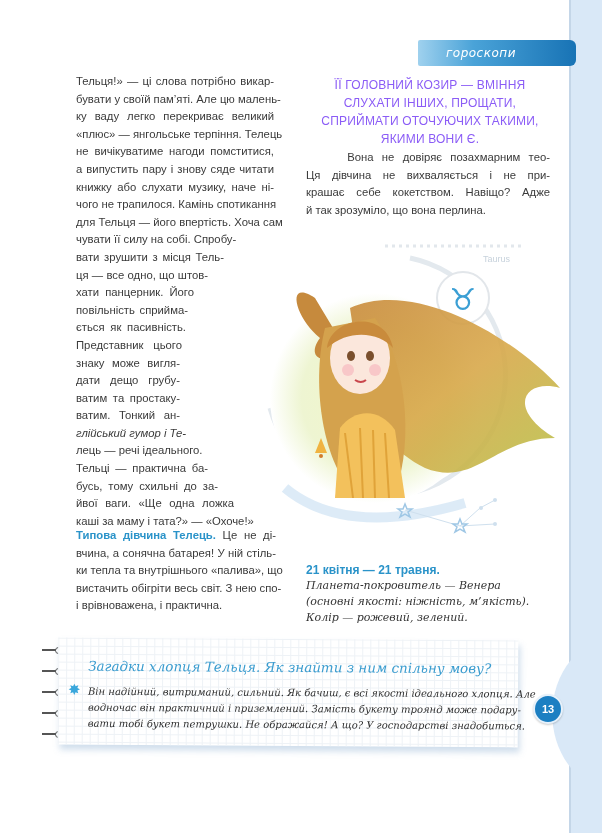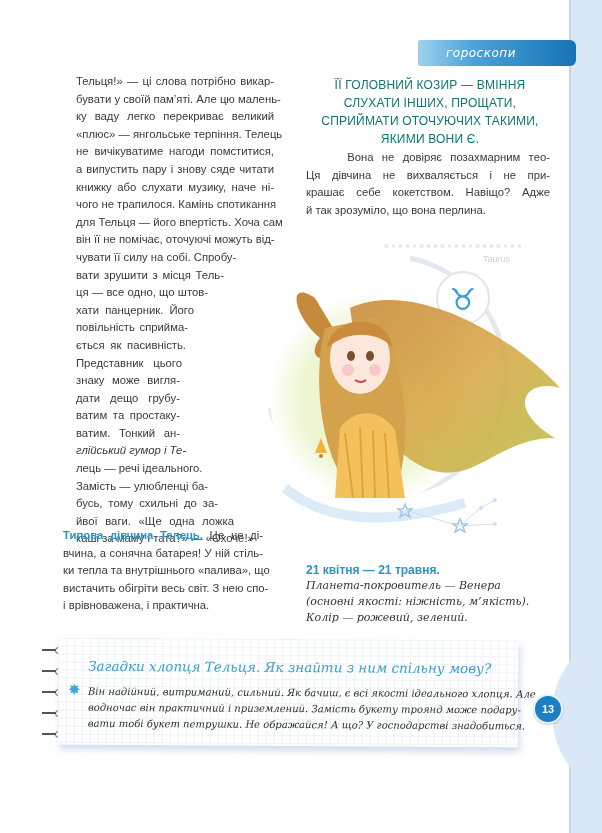--- a/index.html
+++ b/index.html
@@ -13,28 +13,28 @@
     border-radius: 2px 6px 6px 2px; color: #fff; font-family: "DejaVu Sans", sans-serif;
     font-size: 12px; font-style: italic; letter-spacing: 0.5px; display: flex; align-items: center; justify-content: flex-start; padding-left: 28px; }
 
   .body-text { position: absolute; font-family: "Liberation Sans", sans-serif; font-size: 11.3px; line-height: 17.6px; color: #3a3a3a; text-align: justify; }
   .body-text .line { display: block; white-space: nowrap; text-align-last: justify; }
   .body-text .line.last { text-align-last: left; }
 
   #col-left-top { left: 76px; top: 73px; width: 198px; }
 
   .motto { position: absolute; left: 305px; top: 76px; width: 250px; text-align: center;
-    font-family: "Liberation Sans", sans-serif; font-size: 12px; line-height: 18px; color: #0f766e; letter-spacing: 0.2px; }
+    font-family: "Liberation Sans", sans-serif; font-size: 12px; line-height: 18px; color: #8b5cf6; letter-spacing: 0.2px; }
   .motto span { display: block; }
 
   #col-right-top { left: 306px; top: 149px; width: 244px; }
 
   .art-area { position: absolute; left: 255px; top: 238px; width: 315px; height: 300px; }
 
-  .typical { position: absolute; left: 63px; top: 527px; width: 200px; font-family: "Liberation Sans", sans-serif; font-size: 11.3px; line-height: 17.6px; color: #3a3a3a; }
+  .typical { position: absolute; left: 76px; top: 527px; width: 200px; font-family: "Liberation Sans", sans-serif; font-size: 11.3px; line-height: 17.6px; color: #3a3a3a; }
   .typical .line { display: block; white-space: nowrap; text-align: justify; text-align-last: justify; }
   .typical .line.last { text-align-last: left; }
   .typical .lead { color: #2a93c9; font-weight: bold; }
 
   .dates-block { position: absolute; left: 306px; top: 562px; width: 250px; }
   .dates-title { font-family: "Liberation Sans", sans-serif; font-weight: bold; font-size: 12px; color: #2a93c9; line-height: 16px; }
   .dates-hand { font-family: "DejaVu Serif", serif; font-style: italic; font-size: 11px; line-height: 16px; color: #333; }
 
   .note-card { position: absolute; left: 58px; top: 639px; width: 460px; height: 107px; background-color: #fff;
     background-image: linear-gradient(#eef2f6 1px, transparent 1px), linear-gradient(90deg, #eef2f6 1px, transparent 1px);
@@ -65,35 +65,34 @@
 <div class="body-text" id="col-left-top">
     <span class="line" style="width: 198px;">Тельця!» — ці слова потрібно викар-</span>
     <span class="line" style="width: 198px;">бувати у своїй пам’яті. Але цю малень-</span>
     <span class="line" style="width: 198px;">ку ваду легко перекриває великий</span>
     <span class="line" style="width: 198px;">«плюс» — янгольське терпіння. Телець</span>
     <span class="line" style="width: 198px;">не вичікуватиме нагоди помститися,</span>
     <span class="line" style="width: 198px;">а випустить пару і знову сяде читати</span>
     <span class="line" style="width: 198px;">книжку або слухати музику, наче ні-</span>
     <span class="line" style="width: 198px;">чого не трапилося. Камінь спотикання</span>
     <span class="line" style="width: 198px;">для Тельця — його впертість. Хоча сам</span>
-    <span class="line" style="width: 198px;">він її не помічає, оточуючі можуть від-</span>
     <span class="line" style="width: 158px;">чувати її силу на собі. Спробу-</span>
     <span class="line" style="width: 148px;">вати зрушити з місця Тель-</span>
     <span class="line" style="width: 132px;">ця — все одно, що штов-</span>
     <span class="line" style="width: 118px;">хати панцерник. Його</span>
     <span class="line" style="width: 112px;">повільність сприйма-</span>
     <span class="line" style="width: 110px;">ється як пасивність.</span>
     <span class="line" style="width: 106px;">Представник цього</span>
     <span class="line" style="width: 104px;">знаку може вигля-</span>
     <span class="line" style="width: 104px;">дати дещо грубу-</span>
     <span class="line" style="width: 104px;">ватим та простаку-</span>
     <span class="line" style="width: 104px;">ватим. Тонкий ан-</span>
     <span class="line" style="width: 108px; font-style: italic;">глійський гумор і Те-</span>
     <span class="line" style="width: 116px;">лець — речі ідеального.</span>
-    <span class="line" style="width: 132px;">Замість — улюбленці ба-</span>
+    <span class="line" style="width: 132px;">Тельці — практична ба-</span>
     <span class="line" style="width: 142px;">бусь, тому схильні до за-</span>
     <span class="line" style="width: 158px;">йвої ваги. «Ще одна ложка</span>
     <span class="line last" style="width: 198px;">каші за маму і тата?» — «Охоче!»</span>
   </div>
 
 <div class="motto">
   <span>ЇЇ ГОЛОВНИЙ КОЗИР — ВМІННЯ</span>
   <span>СЛУХАТИ ІНШИХ, ПРОЩАТИ,</span>
   <span>СПРИЙМАТИ ОТОЧУЮЧИХ ТАКИМИ,</span>
   <span>ЯКИМИ ВОНИ Є.</span>

